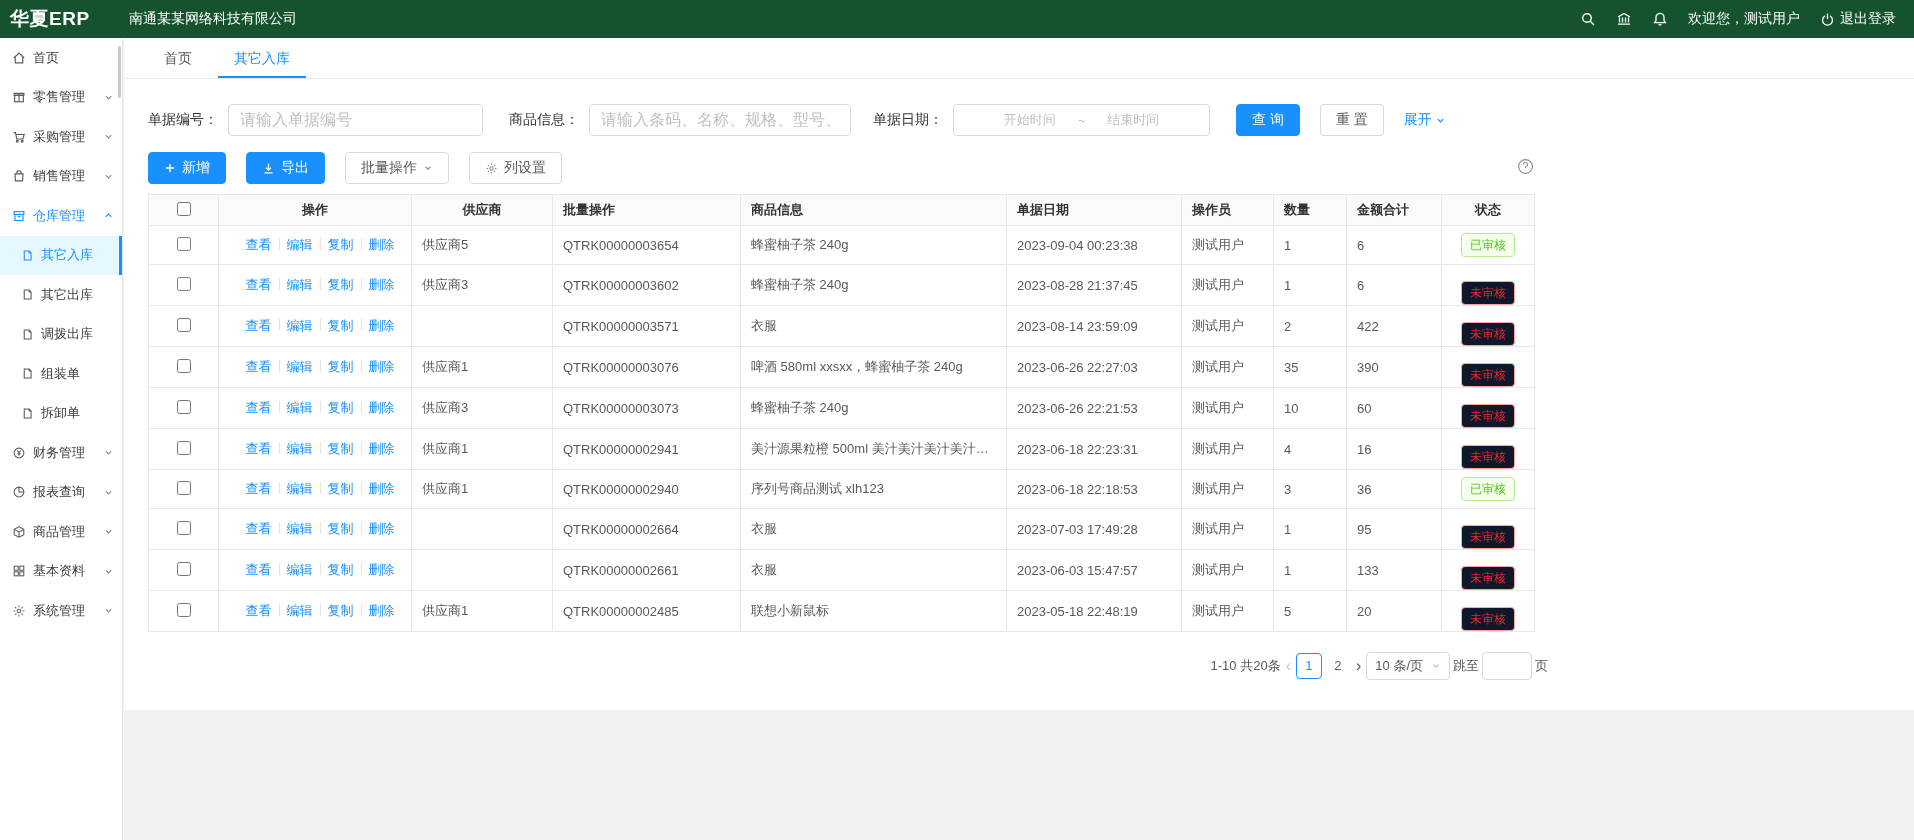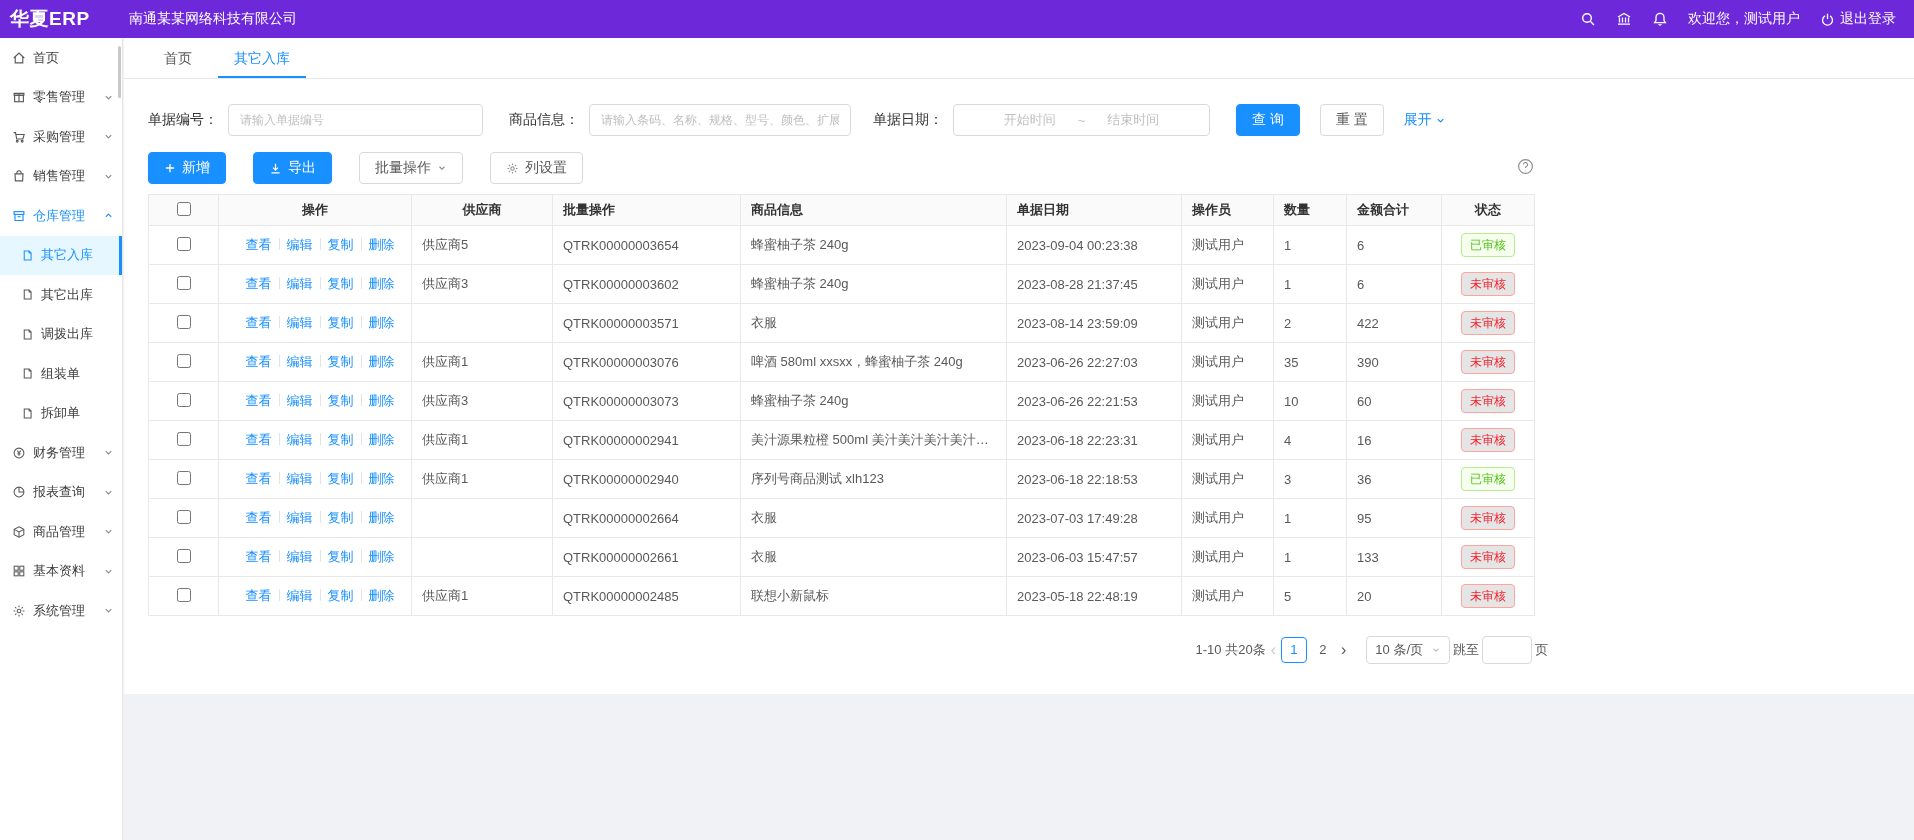--- a/index.html
+++ b/index.html
@@ -8,21 +8,21 @@
     font-family: "Liberation Sans", "DejaVu Sans", sans-serif;
     background: #f0f2f5;
     color: #595959;
     position: relative;
   }
   svg { display: block; }
 
   
   .topbar {
     position: absolute; top: 0; left: 0; right: 0; height: 38px;
-    background: #6d28d9;
+    background: #14532d;
     display: flex; align-items: center;
     color: #fff; z-index: 10;
   }
   .logo {
     width: 123px; padding-left: 10px;
     font-size: 19px; font-weight: bold; letter-spacing: .5px;
     white-space: nowrap;
   }
   .company { font-size: 14px; margin-left: 6px; flex: 1; }
   .topbar-right { display: flex; align-items: center; gap: 20px; margin-right: 18px; font-size: 14px; }
@@ -67,21 +67,21 @@
   }
   .tab.active { color: #1890ff; border-bottom: 2px solid #1890ff; }
 
   .content { padding: 0 24px; }
 
   
   .filter-row { display: flex; align-items: center; margin-top: 25px; }
   .f-label { font-size: 14px; font-weight: normal; color: #333; white-space: nowrap; }
   .f-input {
     height: 32px; border: 1px solid #d9d9d9; border-radius: 4px;
-    padding: 0 11px; font-size: 12px; color: #595959; outline: none;
+    padding: 0 11px; font-size: 16px; color: #595959; outline: none;
     margin-left: 10px; font-family: inherit;
   }
   .f-input::placeholder { color: #bfbfbf; }
   .w1 { width: 255px; margin-right: 26px; }
   .w2 { width: 262px; margin-right: 22px; }
   .range-picker {
     width: 257px; height: 32px; border: 1px solid #d9d9d9; border-radius: 4px;
     display: flex; align-items: center; justify-content: center; gap: 22px;
     font-size: 13px; color: #bfbfbf; margin-left: 10px; cursor: pointer;
   }
@@ -95,21 +95,21 @@
   .btn-default { border-color: #d9d9d9; color: #595959; }
   .filter-row .btn-primary { margin-left: 26px; }
   .filter-row .btn-default { margin-left: 20px; }
   .expand-link {
     color: #1890ff; font-size: 14px; margin-left: 20px; cursor: pointer;
     display: inline-flex; align-items: center; gap: 3px;
   }
 
   
   .toolbar-row { display: flex; align-items: center; margin-top: 16px; position: relative; width: 1386px; }
-  .toolbar-row .btn { margin-right: 27px; }
+  .toolbar-row .btn { margin-right: 20px; }
   .help {
     position: absolute; right: 0; top: 6px; color: #8c8c8c; cursor: pointer; display: inline-flex;
   }
 
   
   table.grid {
     margin-top: 10px; width: 1386px; border-collapse: collapse; table-layout: fixed;
     font-size: 13px; color: #595959;
   }
   .grid th, .grid td { border: 1px solid #e8e8e8; padding: 0 10px; }
@@ -127,38 +127,38 @@
     display: inline-block; width: 1px; height: 12px; background: #e3e3e3;
     margin: 0 7px; vertical-align: -1px;
   }
   .c-ellipsis { white-space: nowrap; overflow: hidden; text-overflow: ellipsis; }
   .c-status { text-align: center; }
   .tag {
     display: inline-block; padding: 2px 8px; font-size: 12px; line-height: 18px;
     border-radius: 4px; border: 1px solid;
   }
   .tag-green { color: #52c41a; border-color: #b7eb8f; background: #f6ffed; }
-  .tag-red { color: #f5222d; border-color: #ffa39e; background: #e5e5e5; }
+  .tag-red { color: #f5222d; border-color: #ffa39e; background: #0f172a; margin-top: 16px; }
 
   
   .pagination {
     width: 1400px; margin-top: 20px; display: flex; justify-content: flex-end;
     align-items: center; gap: 3px; font-size: 13px; color: #595959;
   }
   .pg-arrow { font-size: 16px; line-height: 1; cursor: pointer; color: #595959; padding: 0 2px; }
   .pg-arrow.disabled { color: #c9c9c9; cursor: default; }
   .page {
     min-width: 26px; height: 26px; line-height: 24px; text-align: center;
     border-radius: 4px; cursor: pointer; border: 1px solid transparent;
   }
   .page.active { border-color: #1890ff; color: #1890ff; background: #fff; }
   .select-box {
     height: 28px; border: 1px solid #d9d9d9; border-radius: 4px;
     display: inline-flex; align-items: center; gap: 8px; padding: 0 8px;
-    cursor: pointer; color: #595959; background: #fff; margin-left: 15px;
+    cursor: pointer; color: #595959; background: #fff;
   }
   .select-box .chev { color: #bfbfbf; display: inline-flex; }
   .jump-input {
     width: 50px; height: 28px; border: 1px solid #d9d9d9; border-radius: 4px;
     outline: none; padding: 0 6px; font-family: inherit;
   }
 </style>
 </head>
 <body>
 

